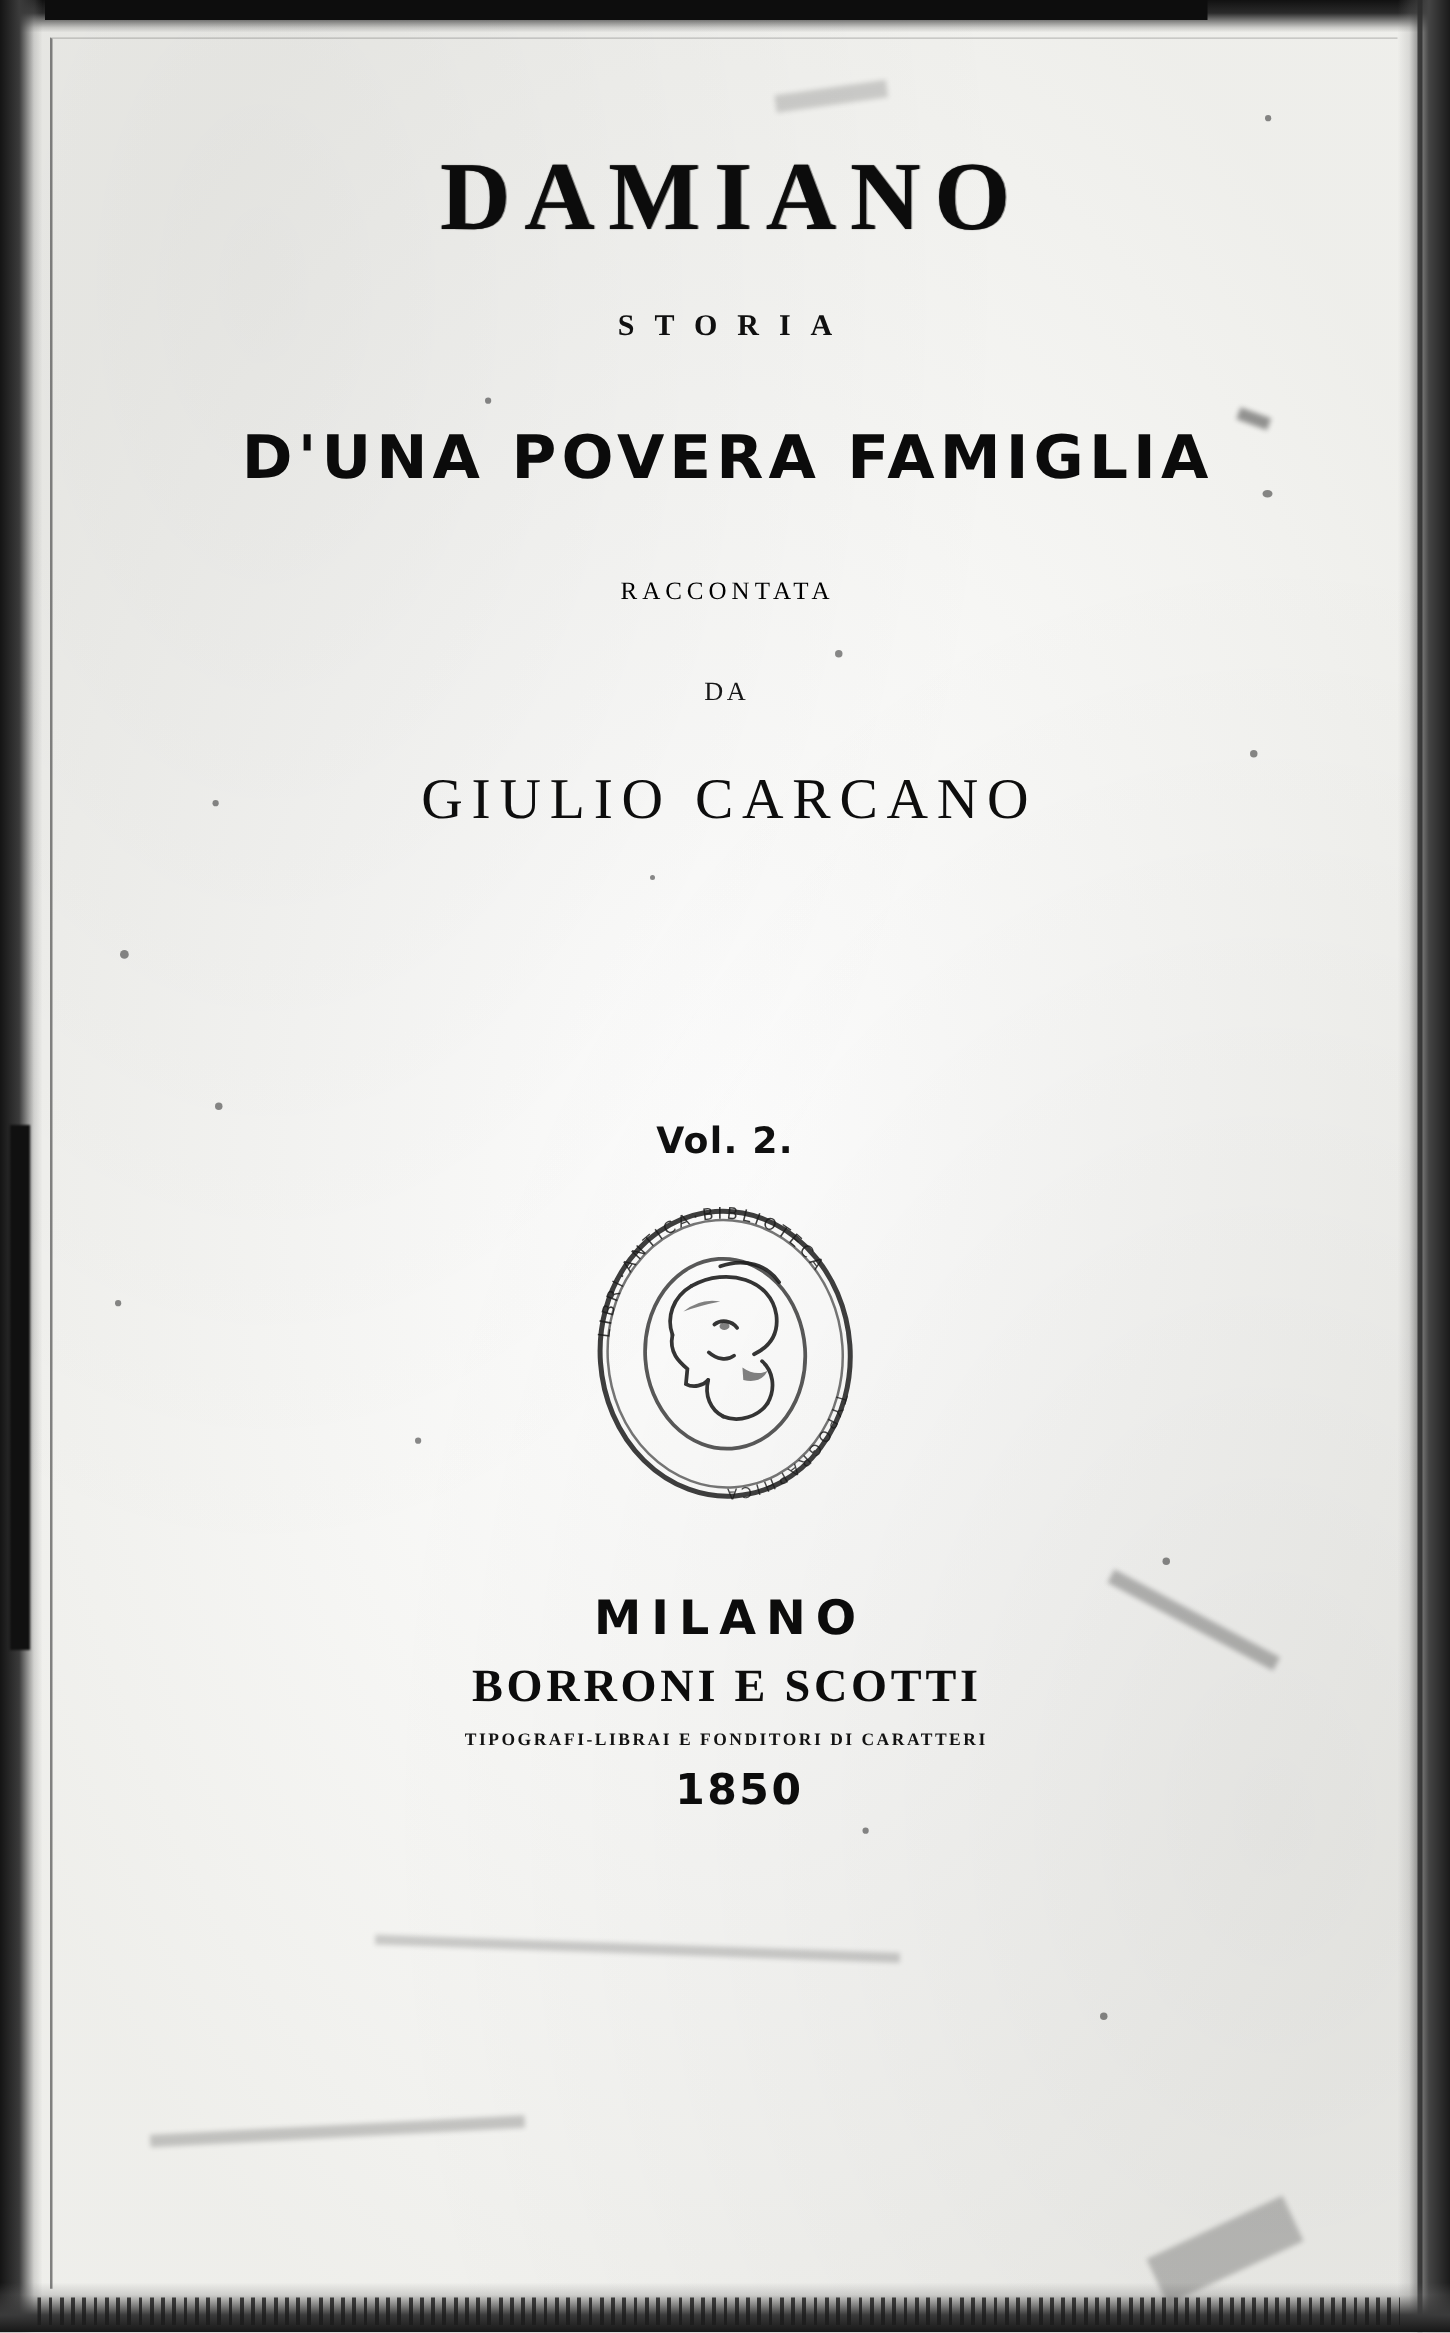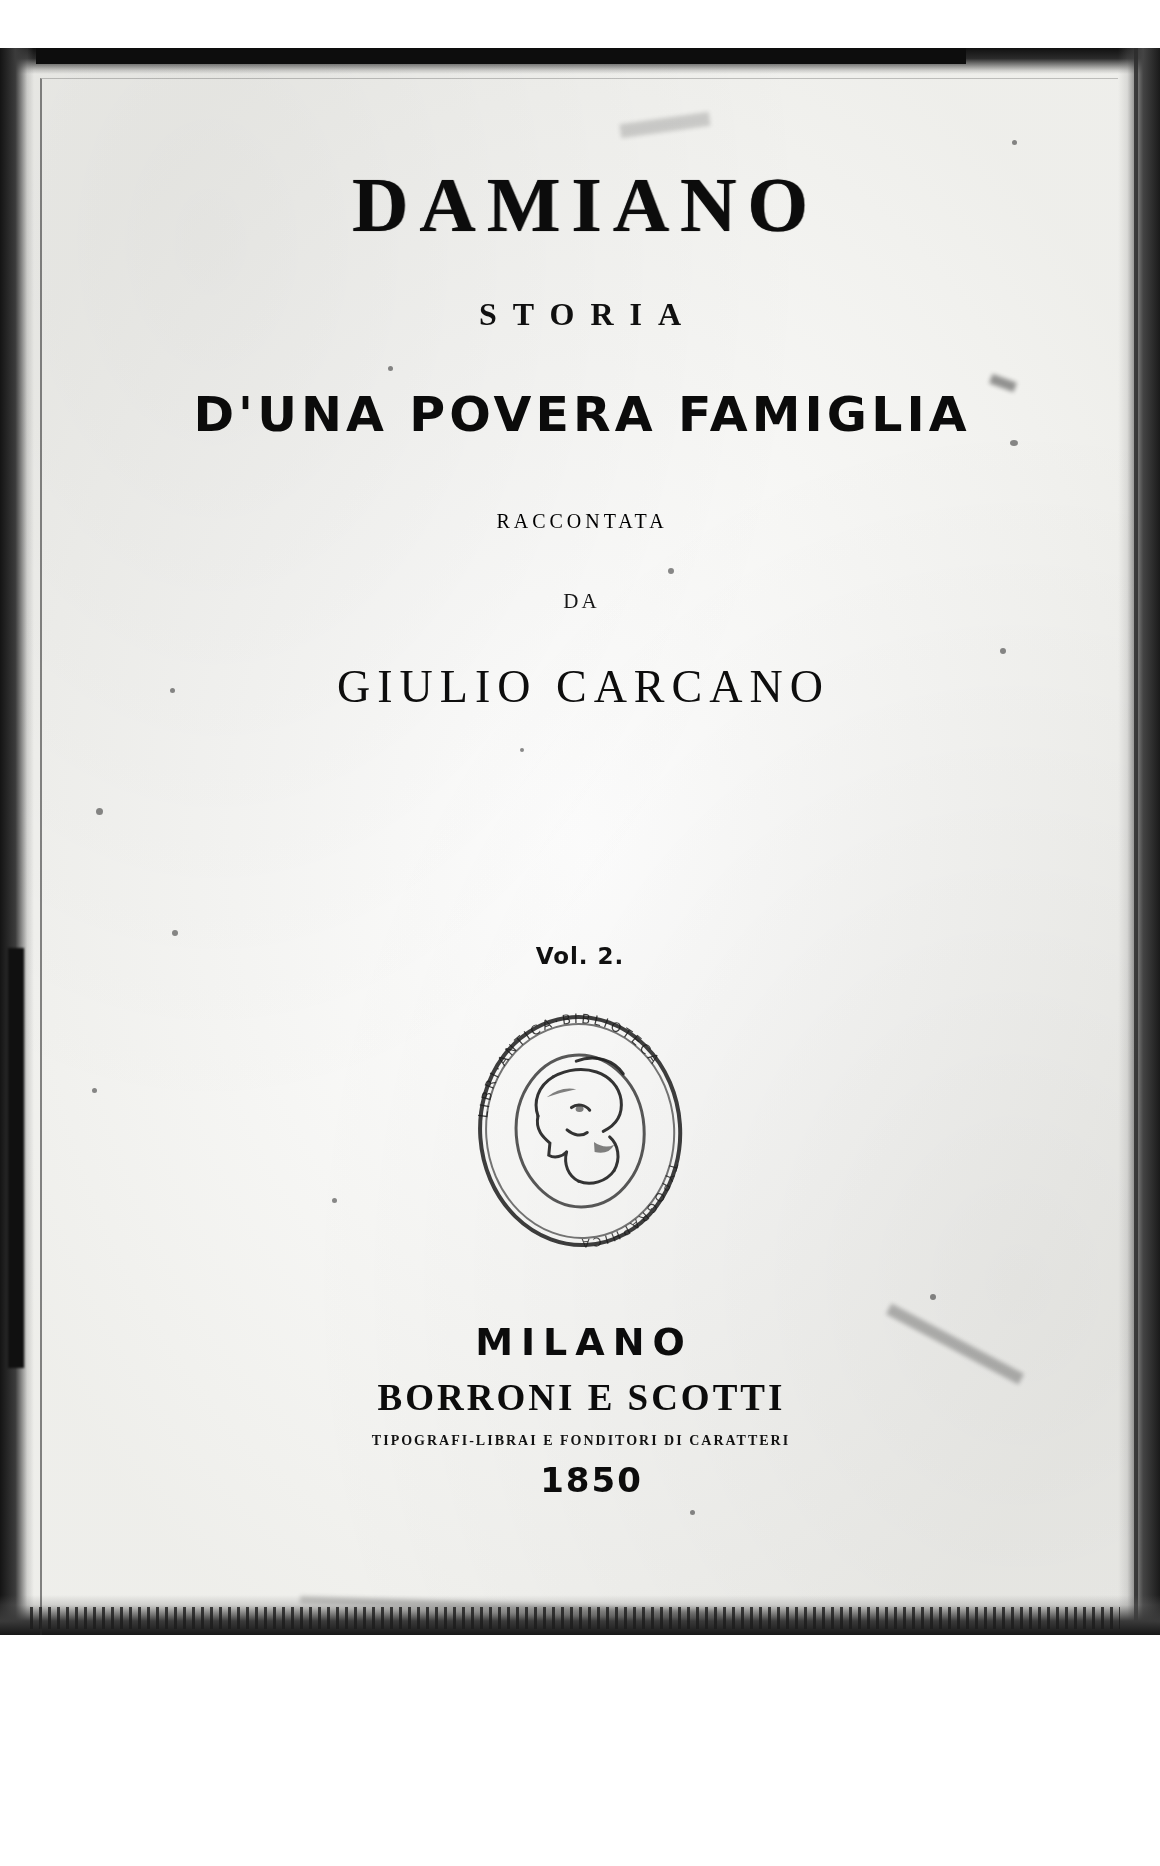--- a/index.html
+++ b/index.html
@@ -11,24 +11,23 @@
     width: 1160px;
     height: 1866px;
     overflow: hidden;
     font-family: "Liberation Serif", serif;
     color: #111111;
   }
 
   #page {
     position: relative;
     width: 1160px;
-    height: 1587px;
+    height: 1866px;
     background: #fbfbfa;
     overflow: hidden;
-    margin-top: 48px;
   }
 
   
   .paper-tone {
     position: absolute;
     inset: 0;
     background:
       radial-gradient(ellipse at 18% 12%, rgba(0,0,0,0.05), rgba(0,0,0,0) 45%),
       radial-gradient(ellipse at 88% 78%, rgba(0,0,0,0.06), rgba(0,0,0,0) 50%),
       radial-gradient(ellipse at 50% 50%, rgba(255,255,255,0.9), rgba(236,236,232,0.85) 80%);
@@ -128,21 +127,21 @@
     text-indent: 11px;
     color: #0c0c0c;
     text-shadow: 0 0 1px rgba(0,0,0,0.6), 1px 0 0 rgba(0,0,0,0.35);
   }
 
   .title-storia {
     position: absolute;
     top: 248px; left: 0; right: 0;
     font-family: "Liberation Serif", serif;
     font-weight: bold;
-    font-size: 32px;
+    font-size: 24px;
     letter-spacing: 16px;
     text-indent: 16px;
     color: #101010;
   }
 
   .title-sub {
     position: absolute;
     top: 338px; left: 0; right: 0;
     font-family: "DejaVu Sans", sans-serif;
     font-weight: bold;
@@ -181,21 +180,21 @@
     letter-spacing: 7px;
     text-indent: 7px;
     color: #0d0d0d;
   }
 
   .volume {
     position: absolute;
     top: 895px; left: 0; right: 0;
     font-family: "DejaVu Sans", sans-serif;
     font-weight: bold;
-    font-size: 23px;
+    font-size: 29px;
     letter-spacing: 1px;
     color: #101010;
   }
 
   
   .seal {
     position: absolute;
     top: 955px;
     left: 50%;
     transform: translateX(-50%) rotate(-4deg);

